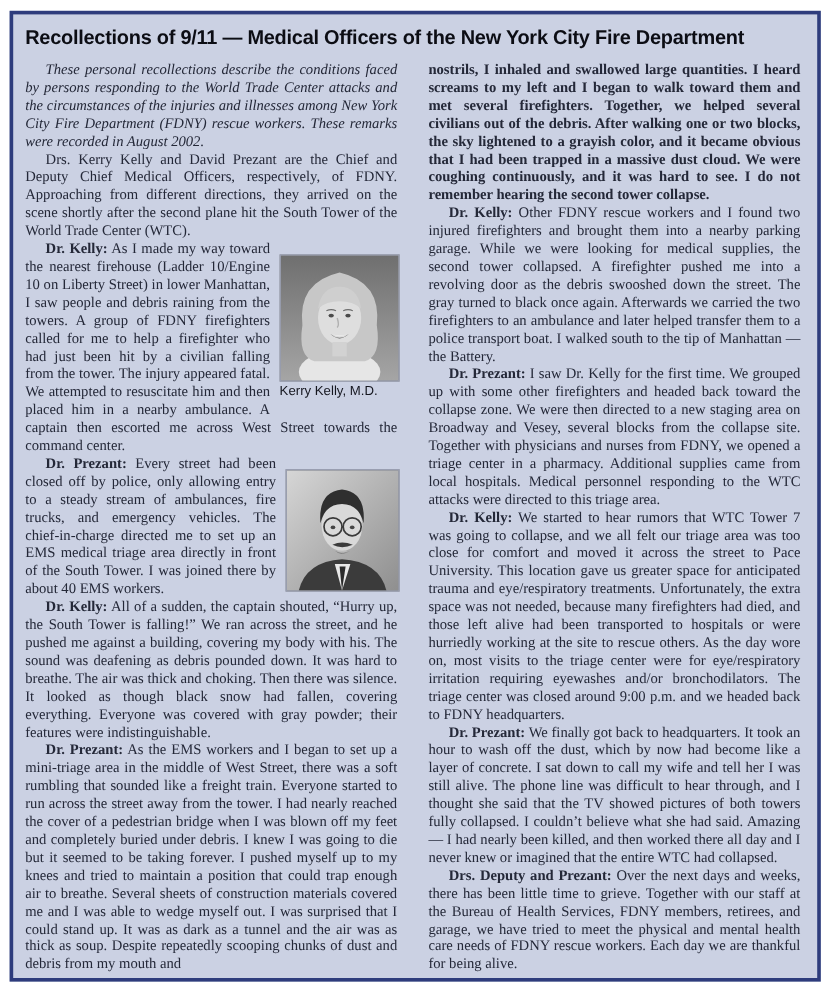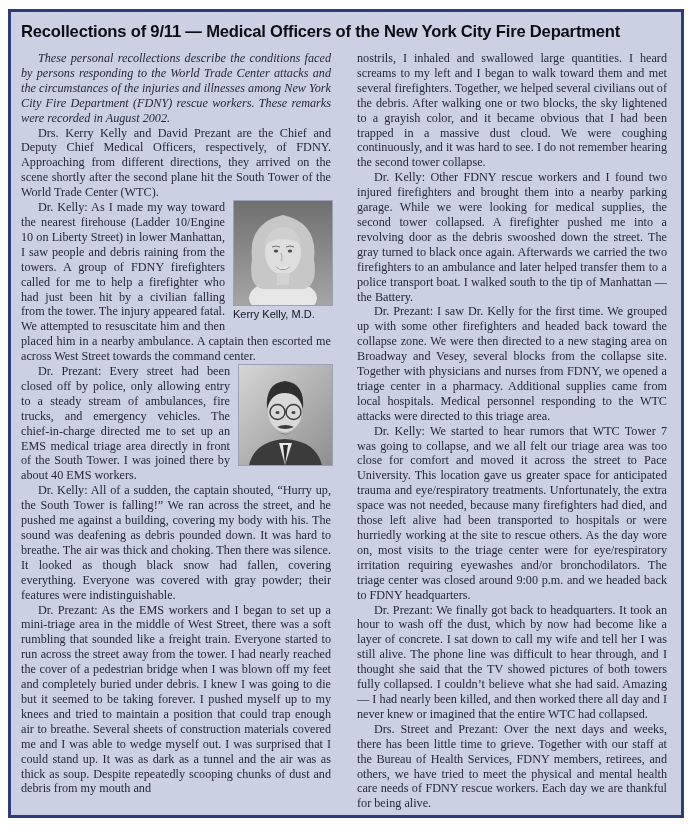--- a/index.html
+++ b/index.html
@@ -12,23 +12,23 @@
   .title{
     font-family:"Liberation Sans",sans-serif;font-weight:bold;
     font-size:16.6px;letter-spacing:-0.2px;color:#0c0d14;
     margin:3px 0 9px 0;white-space:nowrap;
   }
   .cols{display:flex;gap:26px;}
   .col{width:320px;text-align:justify;color:#242838;
        font-size:12.2px;line-height:14.9px;}
   .para{margin:0;text-indent:17px;}
   .para.intro{font-style:italic;}
-  .para.continuation{text-indent:0;}
-  .speaker{font-weight:normal;}
-  .figure{float:right;margin:0 0 2px 8px;}
+  .para.continuation{text-indent:0;font-weight:bold;}
+  .speaker{font-weight:bold;}
+  .figure{float:right;margin:12px 0 2px 8px;}
   .photo{background:#8a8a8a;display:block;border:1px solid #9aa0b6;}
   .photo svg{display:block;}
   .caption{
     font-family:"Liberation Sans",sans-serif;font-size:11px;line-height:13px;
     color:#15161f;margin-top:2px;text-align:left;text-indent:0;
   }
 </style>
 </head>
 <body>
 
@@ -131,19 +131,19 @@
         <span class="speaker">Dr. Kelly:</span>
         <span>We started to hear rumors that WTC Tower 7 was going to collapse, and we all felt our triage area was too close for comfort and moved it across the street to Pace University. This location gave us greater space for anticipated trauma and eye/respiratory treatments. Unfortunately, the extra space was not needed, because many firefighters had died, and those left alive had been transported to hospitals or were hurriedly working at the site to rescue others. As the day wore on, most visits to the triage center were for eye/respiratory irritation requiring eyewashes and/or bronchodilators. The triage center was closed around 9:00 p.m. and we headed back to FDNY headquarters.</span>
       </div>
 
       <div class="para">
         <span class="speaker">Dr. Prezant:</span>
         <span>We finally got back to headquarters. It took an hour to wash off the dust, which by now had become like a layer of concrete. I sat down to call my wife and tell her I was still alive. The phone line was difficult to hear through, and I thought she said that the TV showed pictures of both towers fully collapsed. I couldn’t believe what she had said. Amazing — I had nearly been killed, and then worked there all day and I never knew or imagined that the entire WTC had collapsed.</span>
       </div>
 
       <div class="para">
-        <span class="speaker">Drs. Street and Prezant:</span>
-        <span>Over the next days and weeks, there has been little time to grieve. Together with our staff at the Bureau of Health Services, FDNY members, retirees, and others, we have tried to meet the physical and mental health care needs of FDNY rescue workers. Each day we are thankful for being alive.</span>
+        <span class="speaker">Drs. Deputy and Prezant:</span>
+        <span>Over the next days and weeks, there has been little time to grieve. Together with our staff at the Bureau of Health Services, FDNY members, retirees, and garage, we have tried to meet the physical and mental health care needs of FDNY rescue workers. Each day we are thankful for being alive.</span>
       </div>
     </div>
 
   </div>
 </div>
 
 </body></html>

